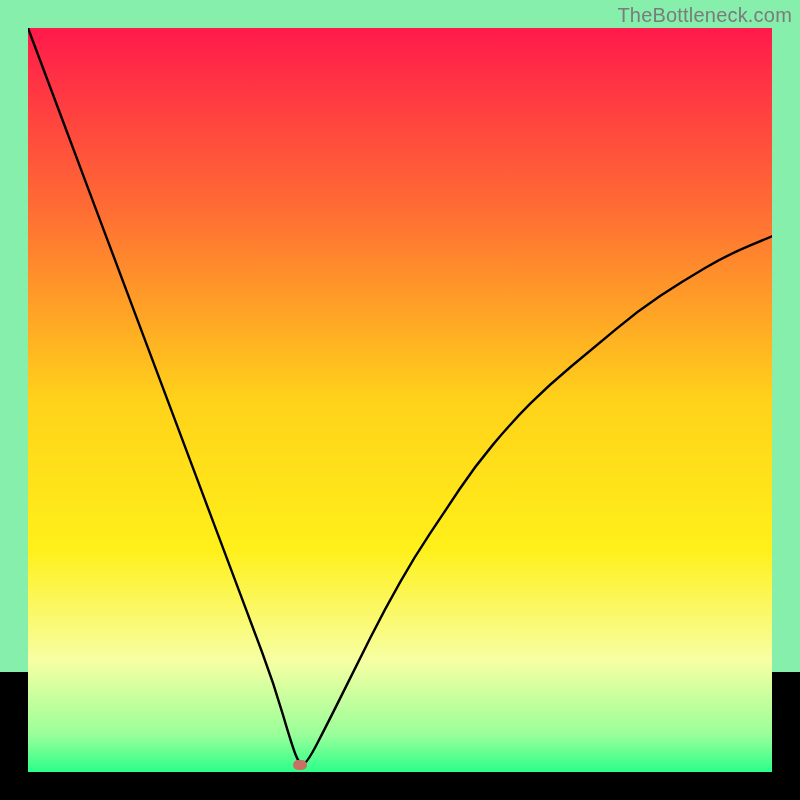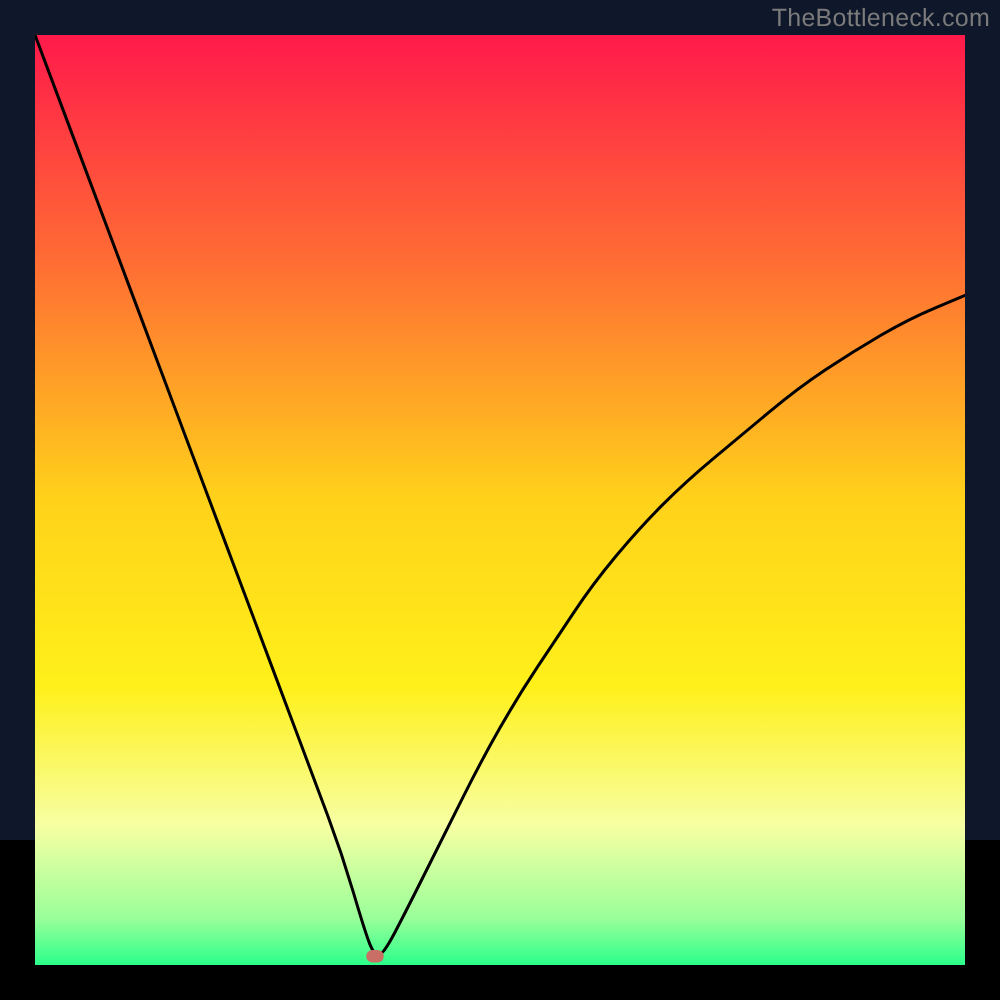--- a/index.html
+++ b/index.html
@@ -8,21 +8,21 @@
     width: 800px;
     height: 800px;
     background: #000;
     overflow: hidden;
     font-family: Arial, Helvetica, sans-serif;
   }
   .frame {
     position: relative;
     width: 800px;
     height: 672px;
-    background: #0f172a;
+    background: #86efac;
   }
   .plot-area {
     position: absolute;
     left: 28px;
     top: 28px;
     width: 744px;
     height: 744px;
     overflow: hidden;
   }
   .gradient-bg {

